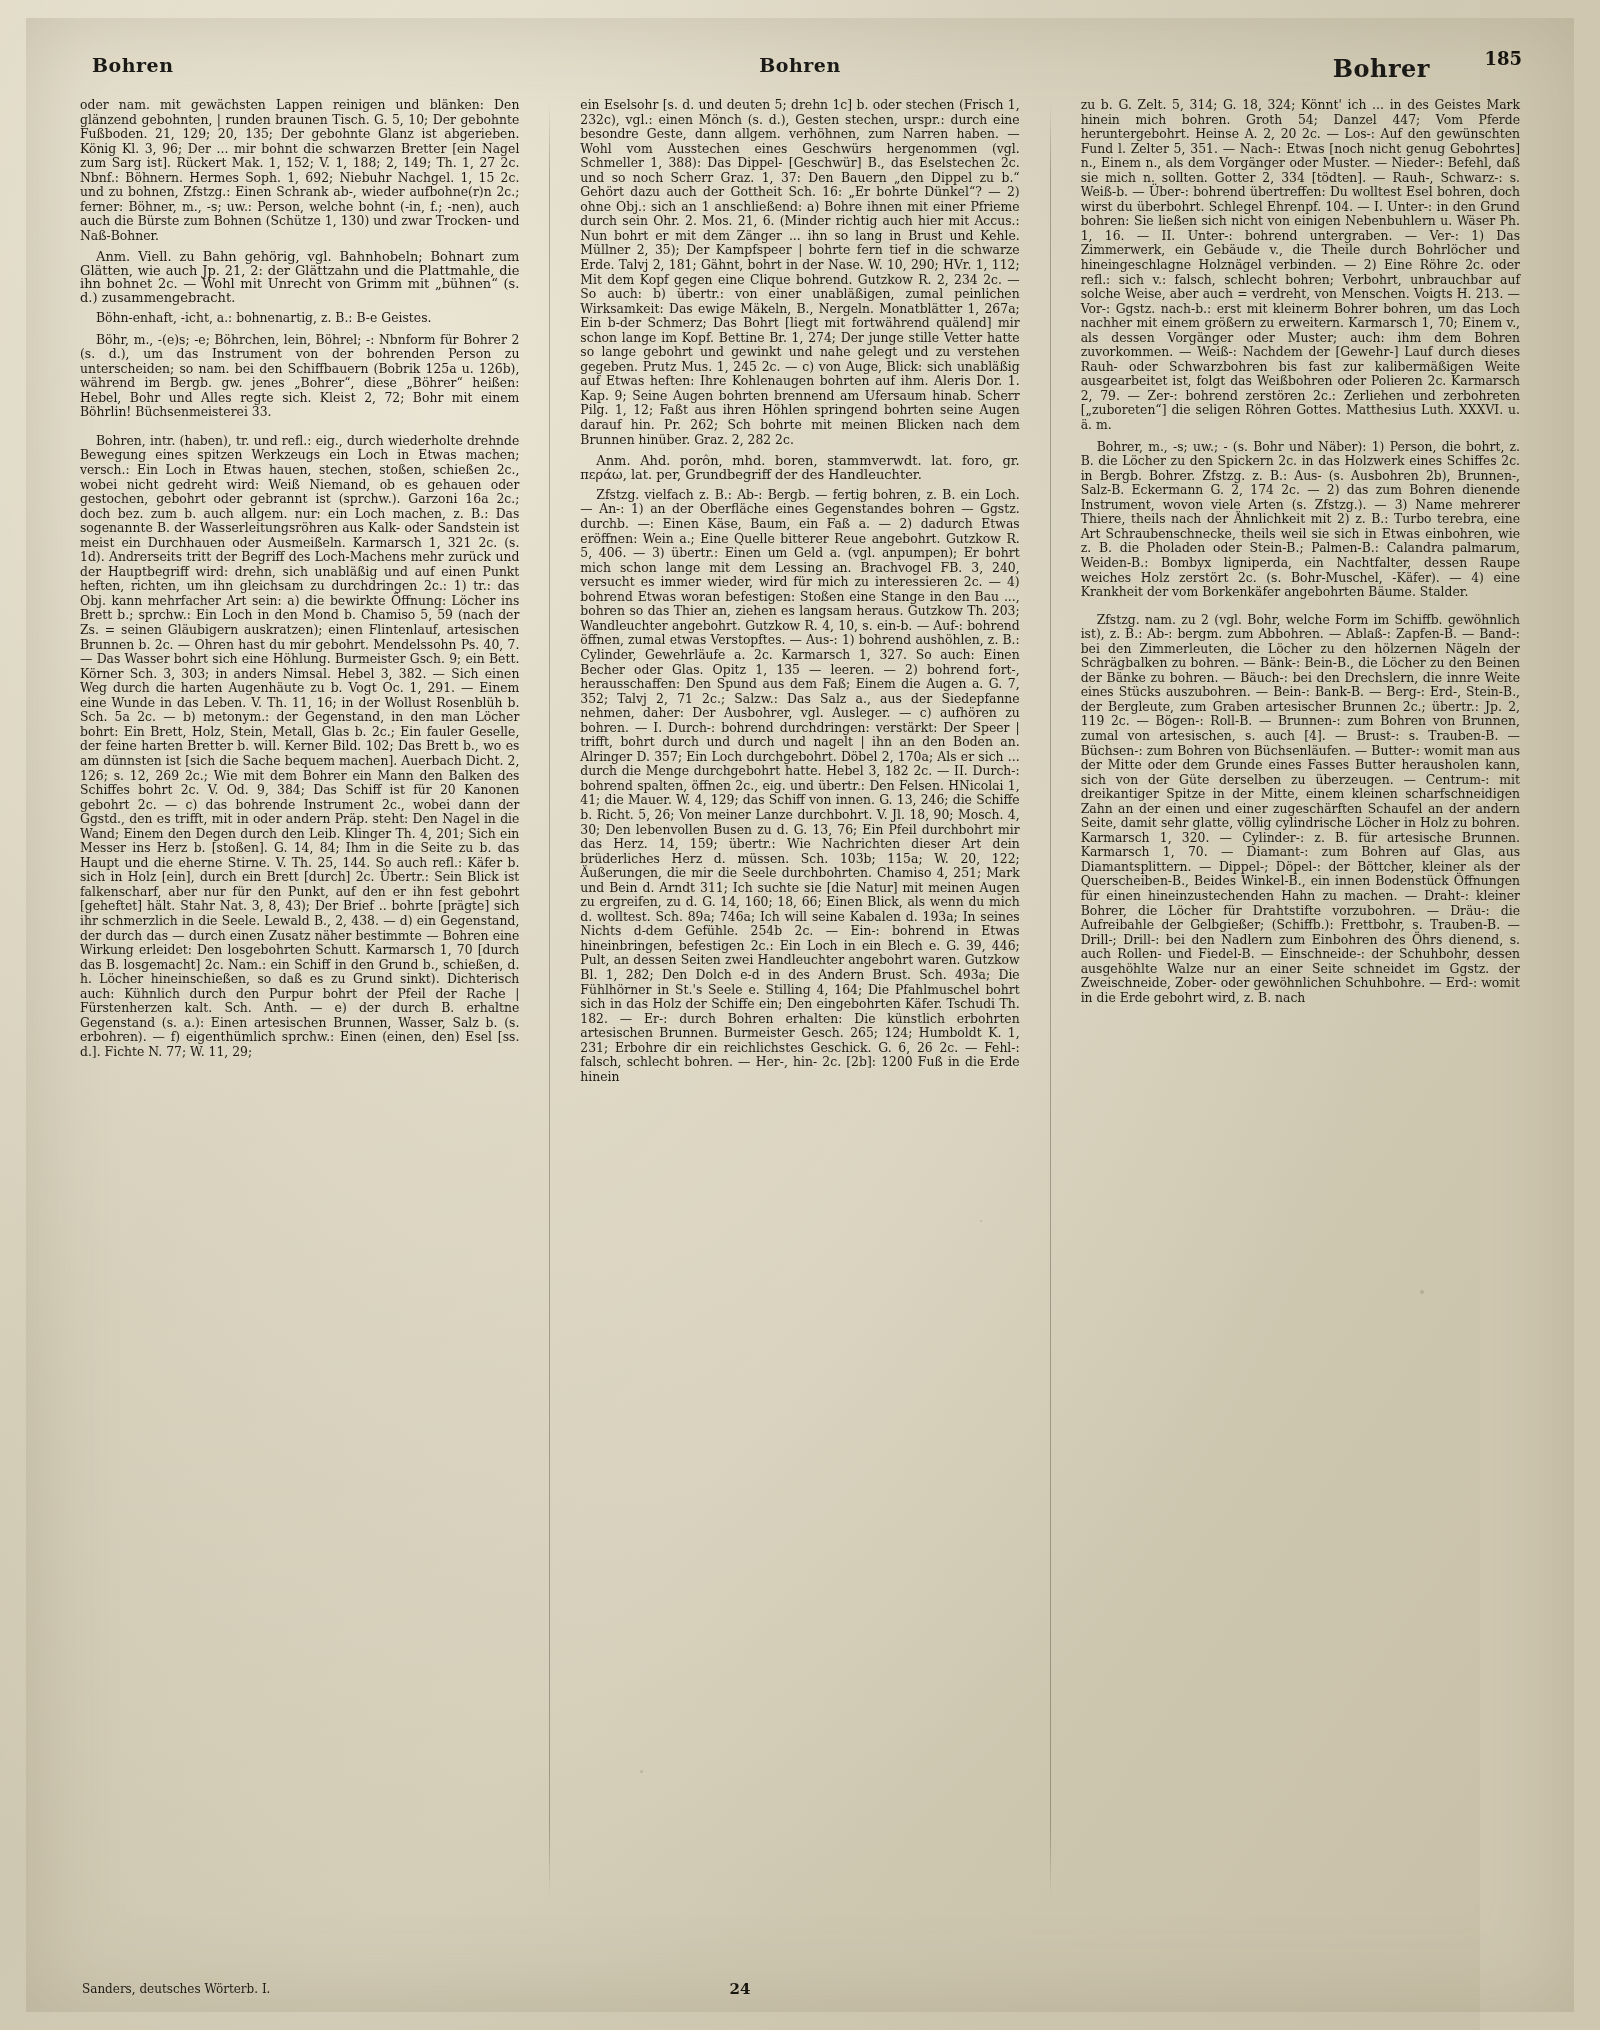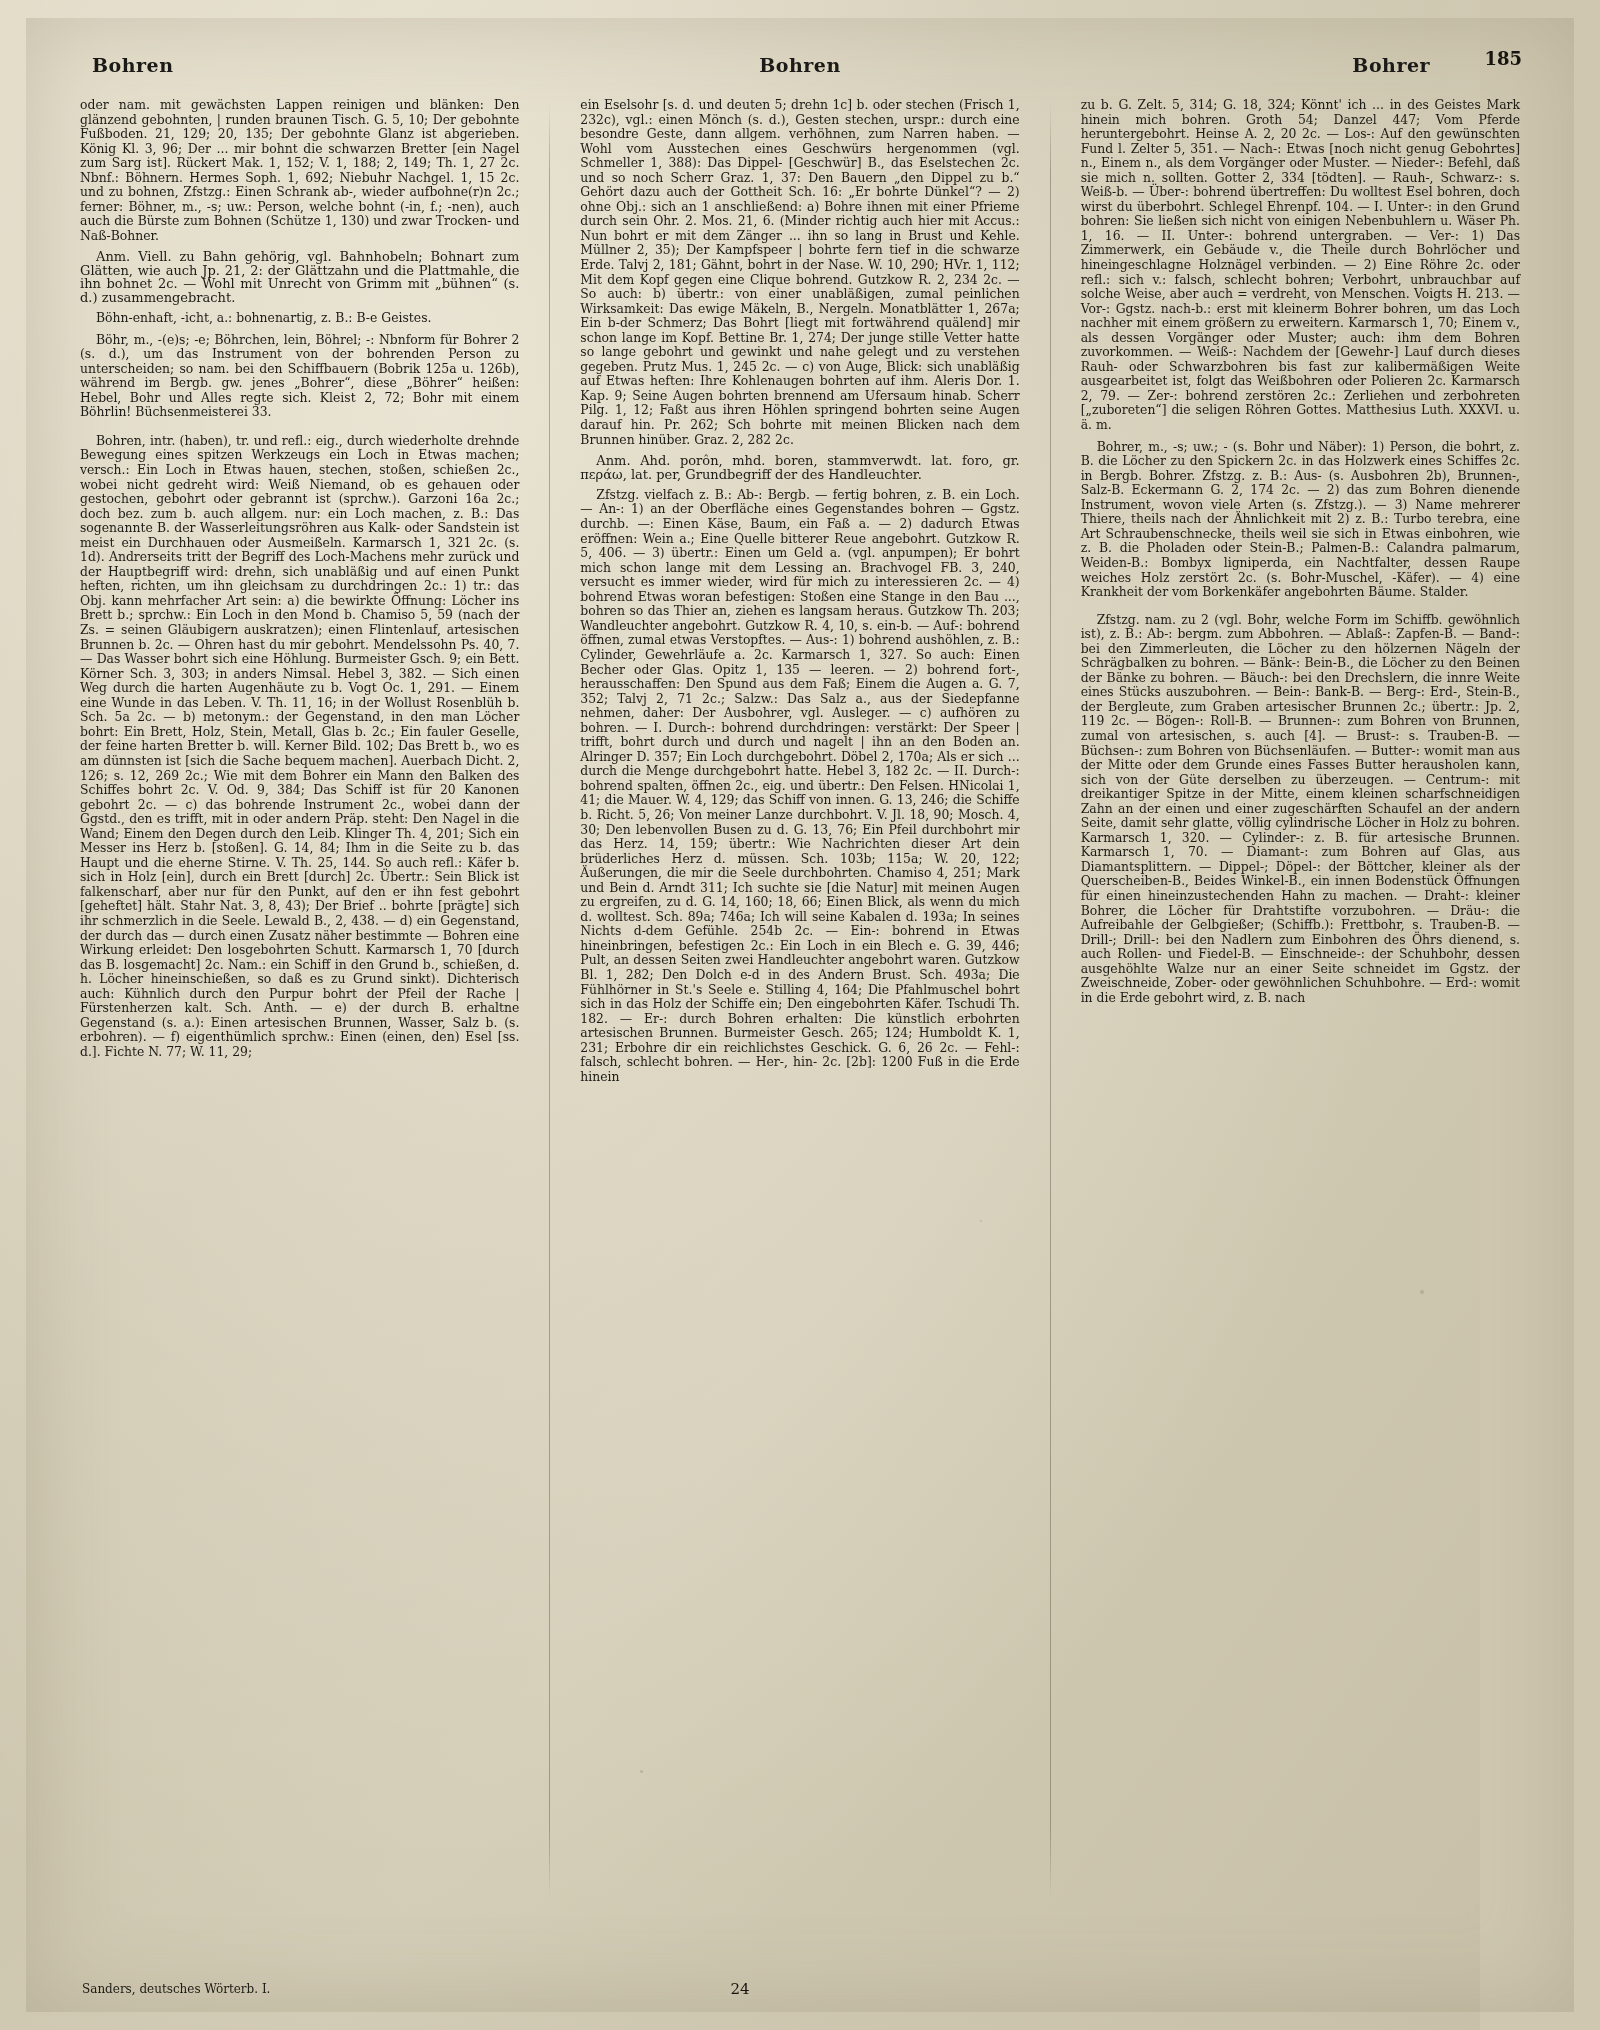--- a/index.html
+++ b/index.html
@@ -46,21 +46,21 @@
     font-weight: bold; font-size: 19px; letter-spacing: .5px;
     color: #1b1a17;
   }
   .runhead .hc {
     position: absolute; left: 50%; transform: translateX(-50%); top: 2px;
     font-weight: bold; font-size: 19px; letter-spacing: .5px;
     color: #1b1a17;
   }
   .runhead .hr {
     position: absolute; right: 92px; top: 2px;
-    font-weight: bold; font-size: 19px; letter-spacing: .5px;
+    font-weight: bold; font-size: 24px; letter-spacing: .5px;
     color: #1b1a17;
   }
   .runhead .pno {
     position: absolute; right: 0; top: -4px;
     font-weight: bold; font-size: 18px;
     color: #17150f;
   }
   
   .cols {
     position: relative;
@@ -98,21 +98,21 @@
     bottom: 34px;
     height: 30px;
   }
   .foot .sig {
     position: absolute; left: 4px; bottom: 0;
     font-size: 12px;
     color: #1d1b15;
   }
   .foot .fno {
     position: absolute; left: 50%; transform: translateX(-50%); bottom: -2px;
-    font-size: 15px; font-weight: normal;
+    font-size: 15px; font-weight: bold;
     color: #17150f;
   }
   .speck {
     position: absolute;
     border-radius: 50%;
     background: rgba(90,78,52,0.20);
     pointer-events: none;
   }
 </style>
 </head>

